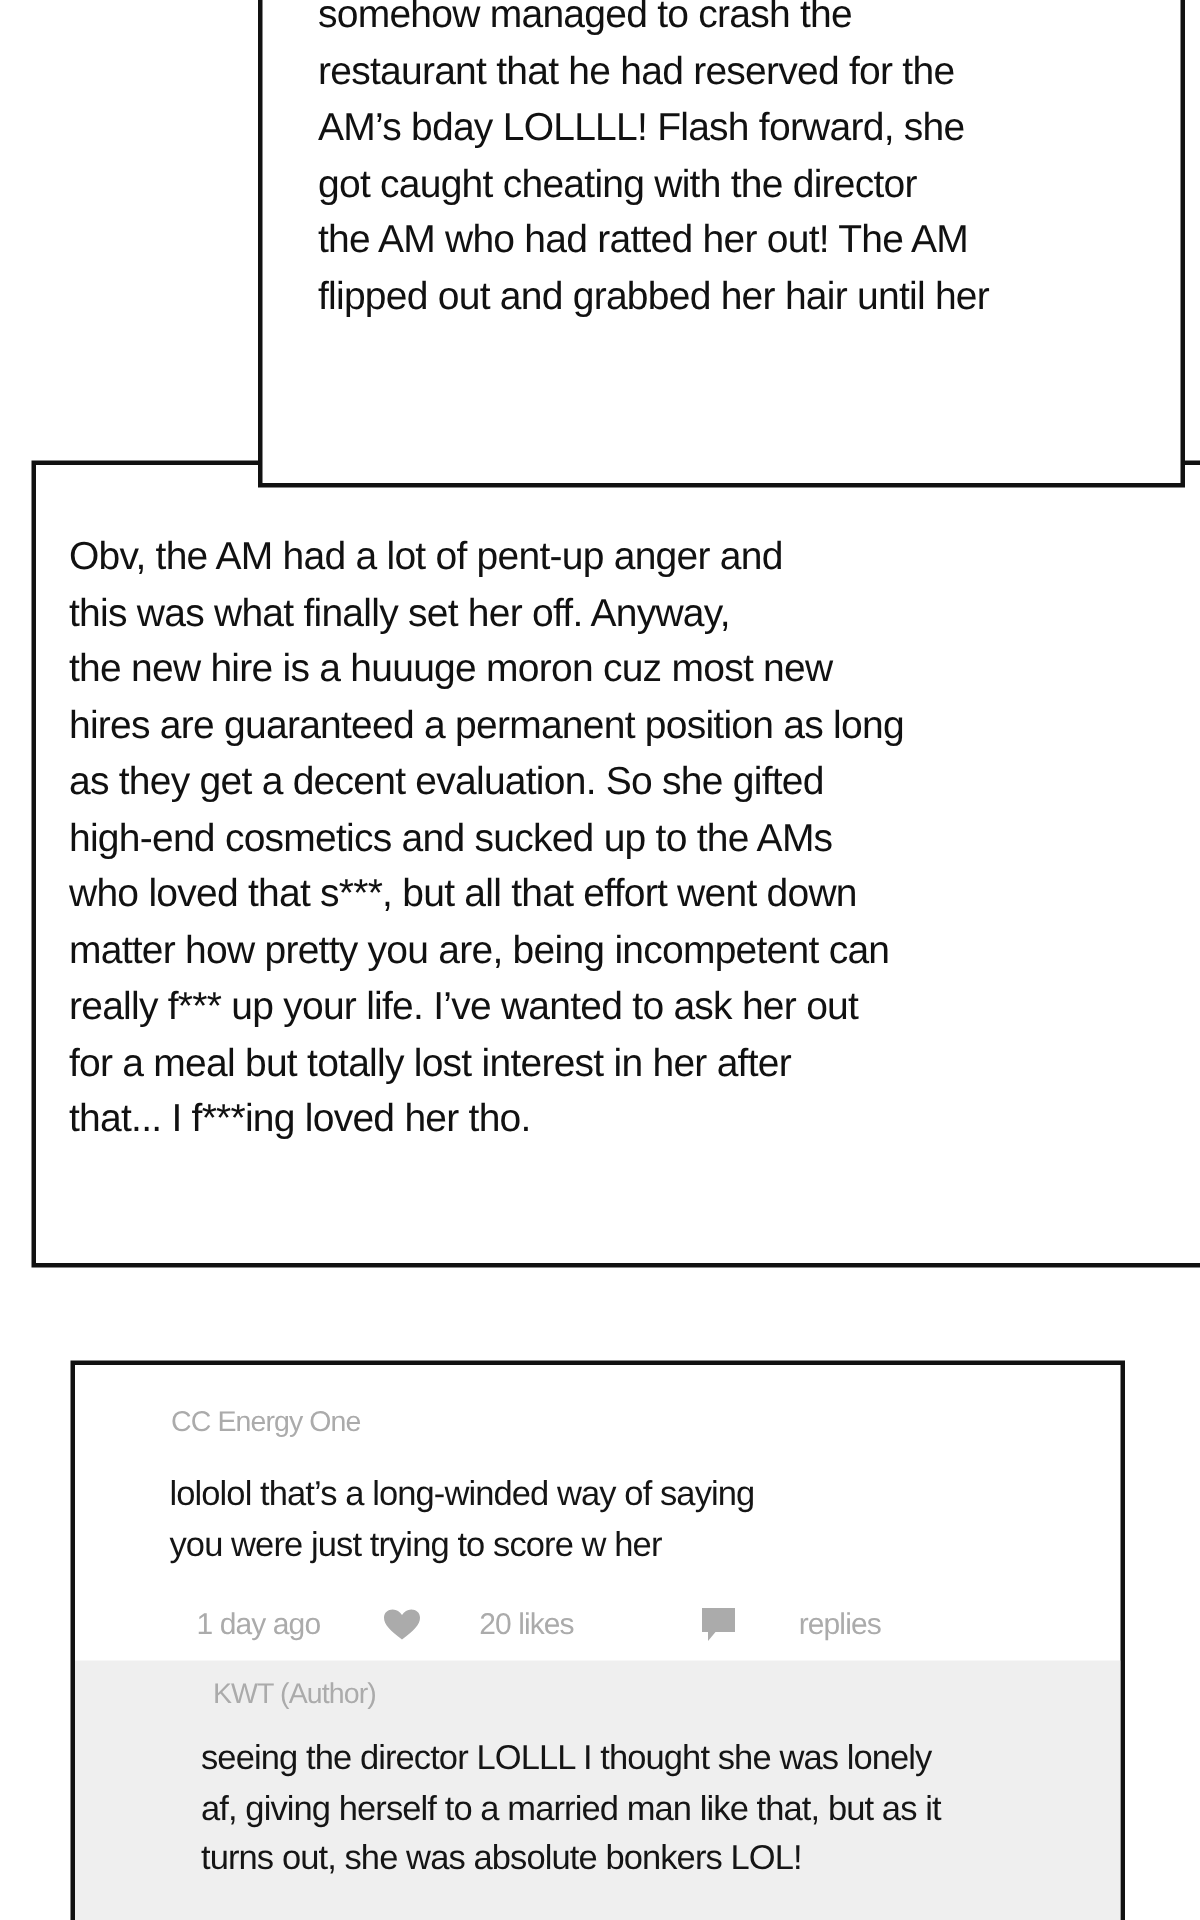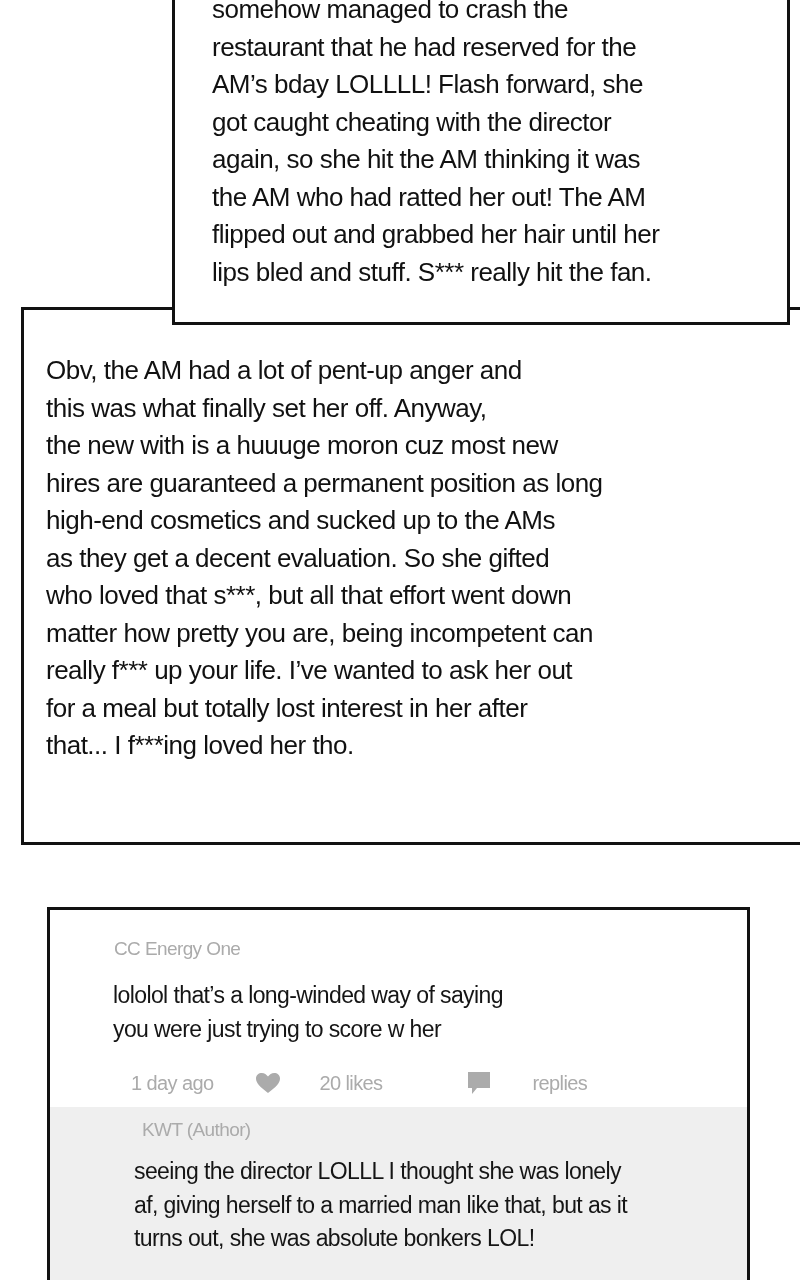--- a/index.html
+++ b/index.html
@@ -50,35 +50,33 @@
   </style>
 </head>
 <body>
 
 <div class="panel" id="box1">
   <ul class="panel-lines">
     <li>somehow managed to crash the</li>
     <li>restaurant that he had reserved for the</li>
     <li>AM’s bday LOLLLL! Flash forward, she</li>
     <li>got caught cheating with the director</li>
-    <li>again, so she hit the AM thinking it was</li>
     <li>the AM who had ratted her out! The AM</li>
     <li>flipped out and grabbed her hair until her</li>
-    <li>lips bled and stuff. S*** really hit the fan.</li>
   </ul>
 </div>
 
 <div class="panel" id="box2">
   <ul class="panel-lines">
     <li>Obv, the AM had a lot of pent-up anger and</li>
     <li>this was what finally set her off. Anyway,</li>
-    <li>the new with is a huuuge moron cuz most new</li>
+    <li>the new hire is a huuuge moron cuz most new</li>
     <li>hires are guaranteed a permanent position as long</li>
+    <li>as they get a decent evaluation. So she gifted</li>
     <li>high-end cosmetics and sucked up to the AMs</li>
-    <li>as they get a decent evaluation. So she gifted</li>
     <li>who loved that s***, but all that effort went down</li>
     <li>matter how pretty you are, being incompetent can</li>
     <li>really f*** up your life. I’ve wanted to ask her out</li>
     <li>for a meal but totally lost interest in her after</li>
     <li>that... I f***ing loved her tho.</li>
   </ul>
 </div>
 
 <div id="comments">
   <div class="c-name" id="c1-name">CC Energy One</div>

